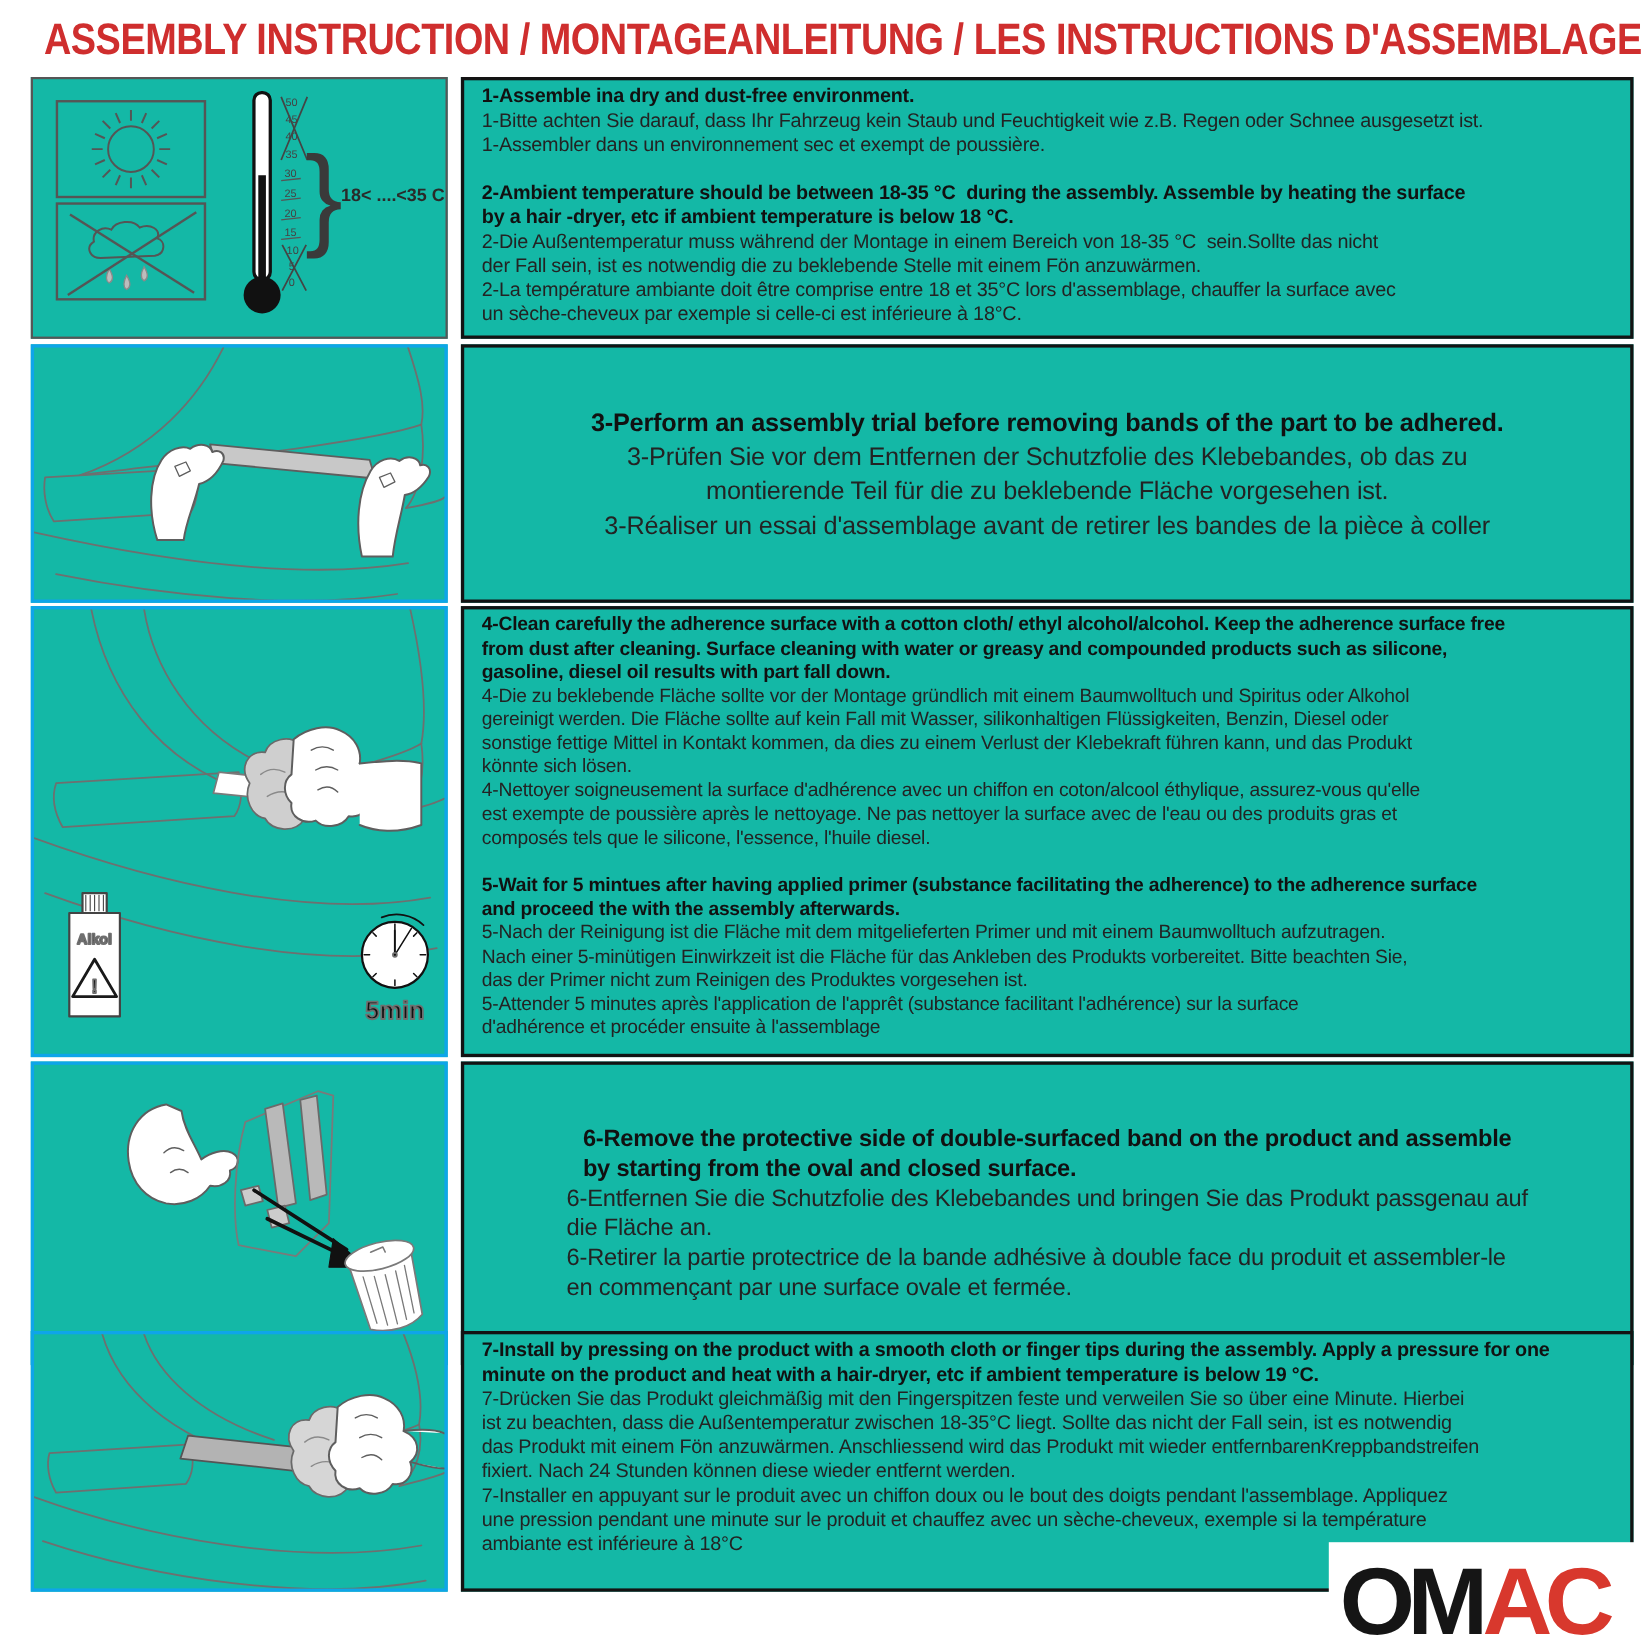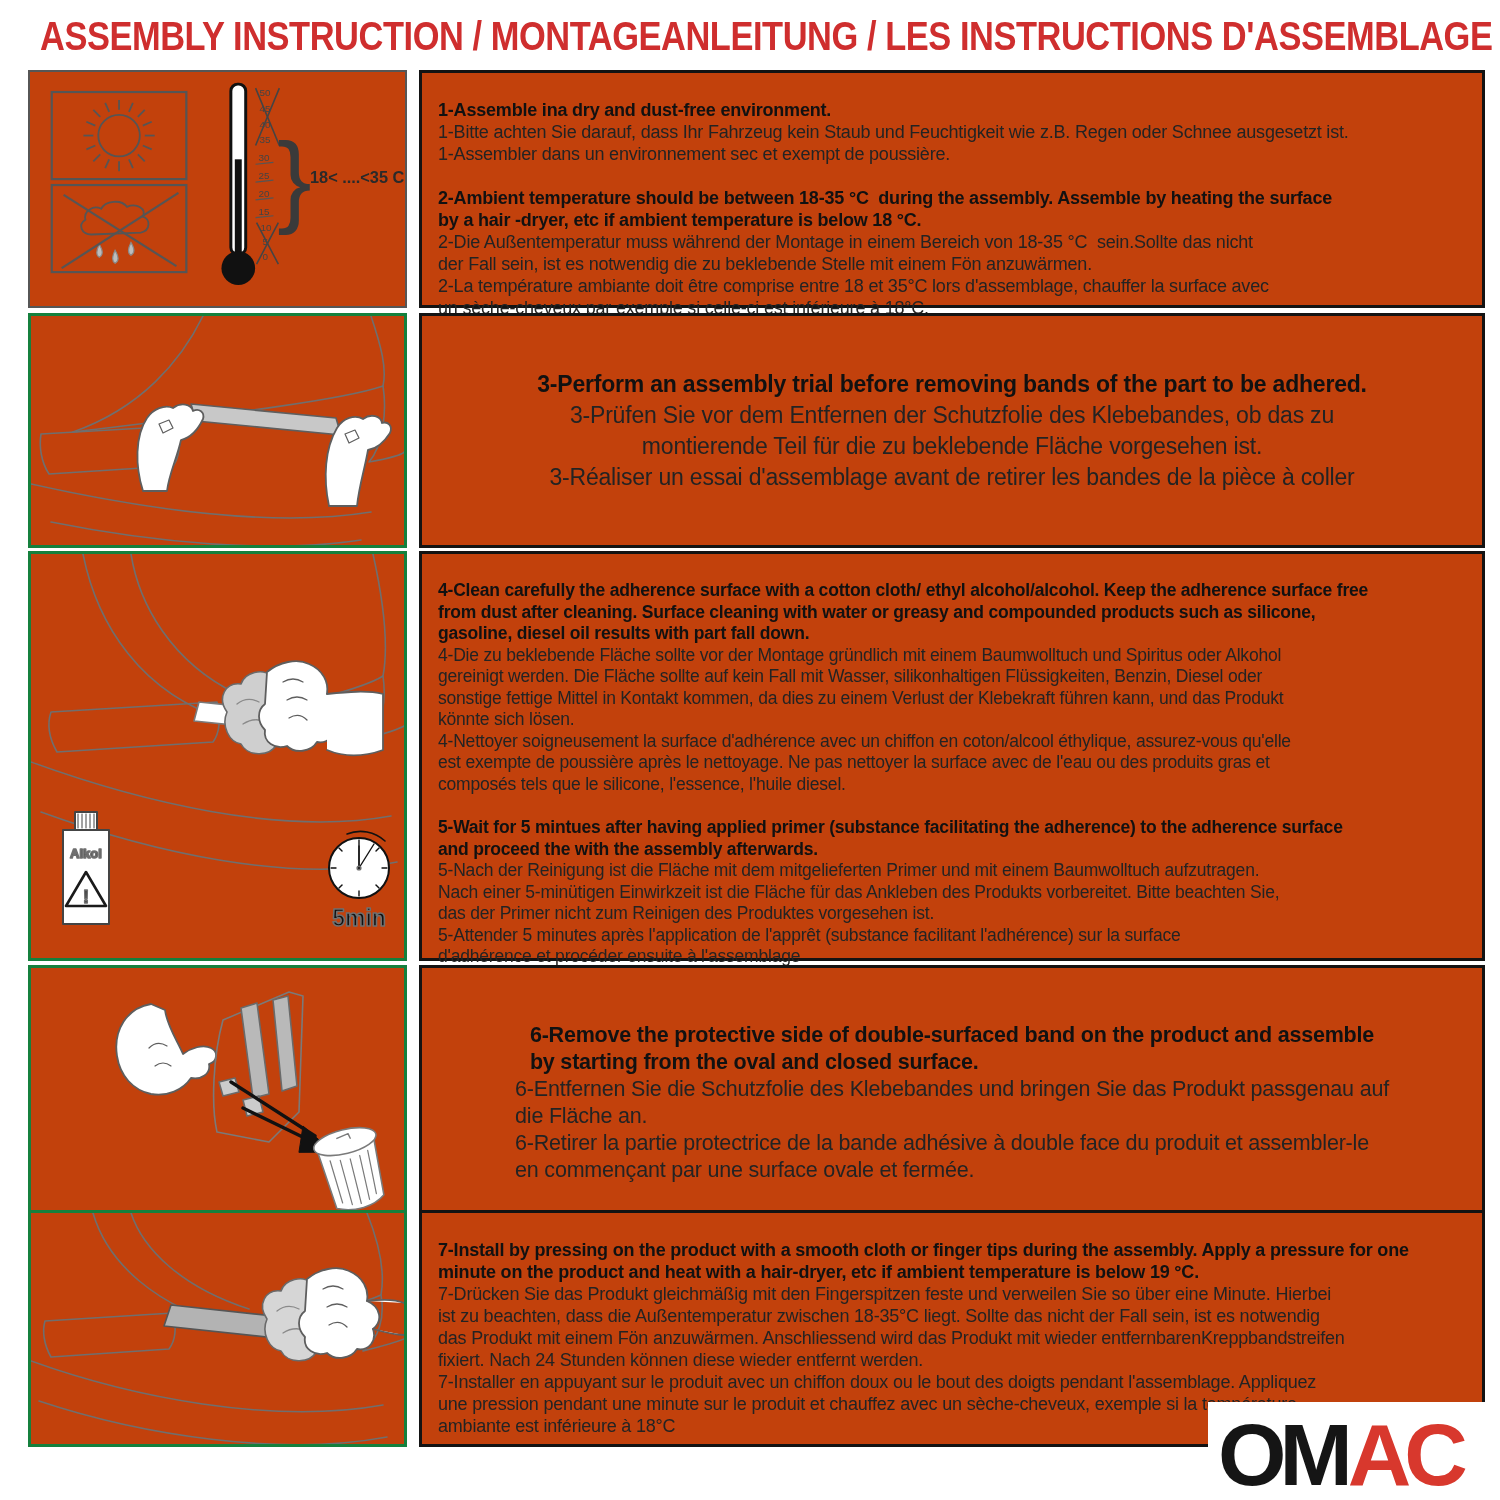--- a/index.html
+++ b/index.html
@@ -7,24 +7,24 @@
     width:1500px;height:1500px;position:relative;background:#ffffff;
     font-family:"Liberation Sans","DejaVu Sans",sans-serif;color:#1c1c1c;
     overflow:hidden;
   }
   .title{
     position:absolute;left:40px;top:14px;width:1650px;
     font-size:40px;font-weight:700;color:#cf2e2e;
     letter-spacing:-0.5px;white-space:nowrap;
     transform:scaleX(0.86);transform-origin:left top;
   }
-  .panel{position:absolute;background:#c2410c;box-sizing:border-box;}
-  .panel-left{left:28px;width:379px;border:3px solid #15803d;}
+  .panel{position:absolute;background:#14b8a6;box-sizing:border-box;}
+  .panel-left{left:28px;width:379px;border:3px solid #0ea5e9;}
   .panel-left.thin{border:2px solid #565656;}
-  .panel-right{left:419px;width:1066px;border:3px solid #131313;padding:26px 16px;}
+  .panel-right{left:419px;width:1066px;border:3px solid #131313;padding:3px 16px;}
   .panel-right.center{display:flex;flex-direction:column;justify-content:center;}
   .r1{top:70px;height:238px;}
   .r2{top:313px;height:235px;}
   .r3{top:551px;height:410px;}
   .r4{top:965px;height:276px;align-items:center;}
   .r5{top:1210px;height:237px;}
   .size-s{font-size:18px;line-height:22px;}
   .size-xs{font-size:17.5px;line-height:21.5px;}
   .size-m{font-size:21.5px;line-height:27px;}
   .size-l{font-size:23px;line-height:31px;text-align:center;}

